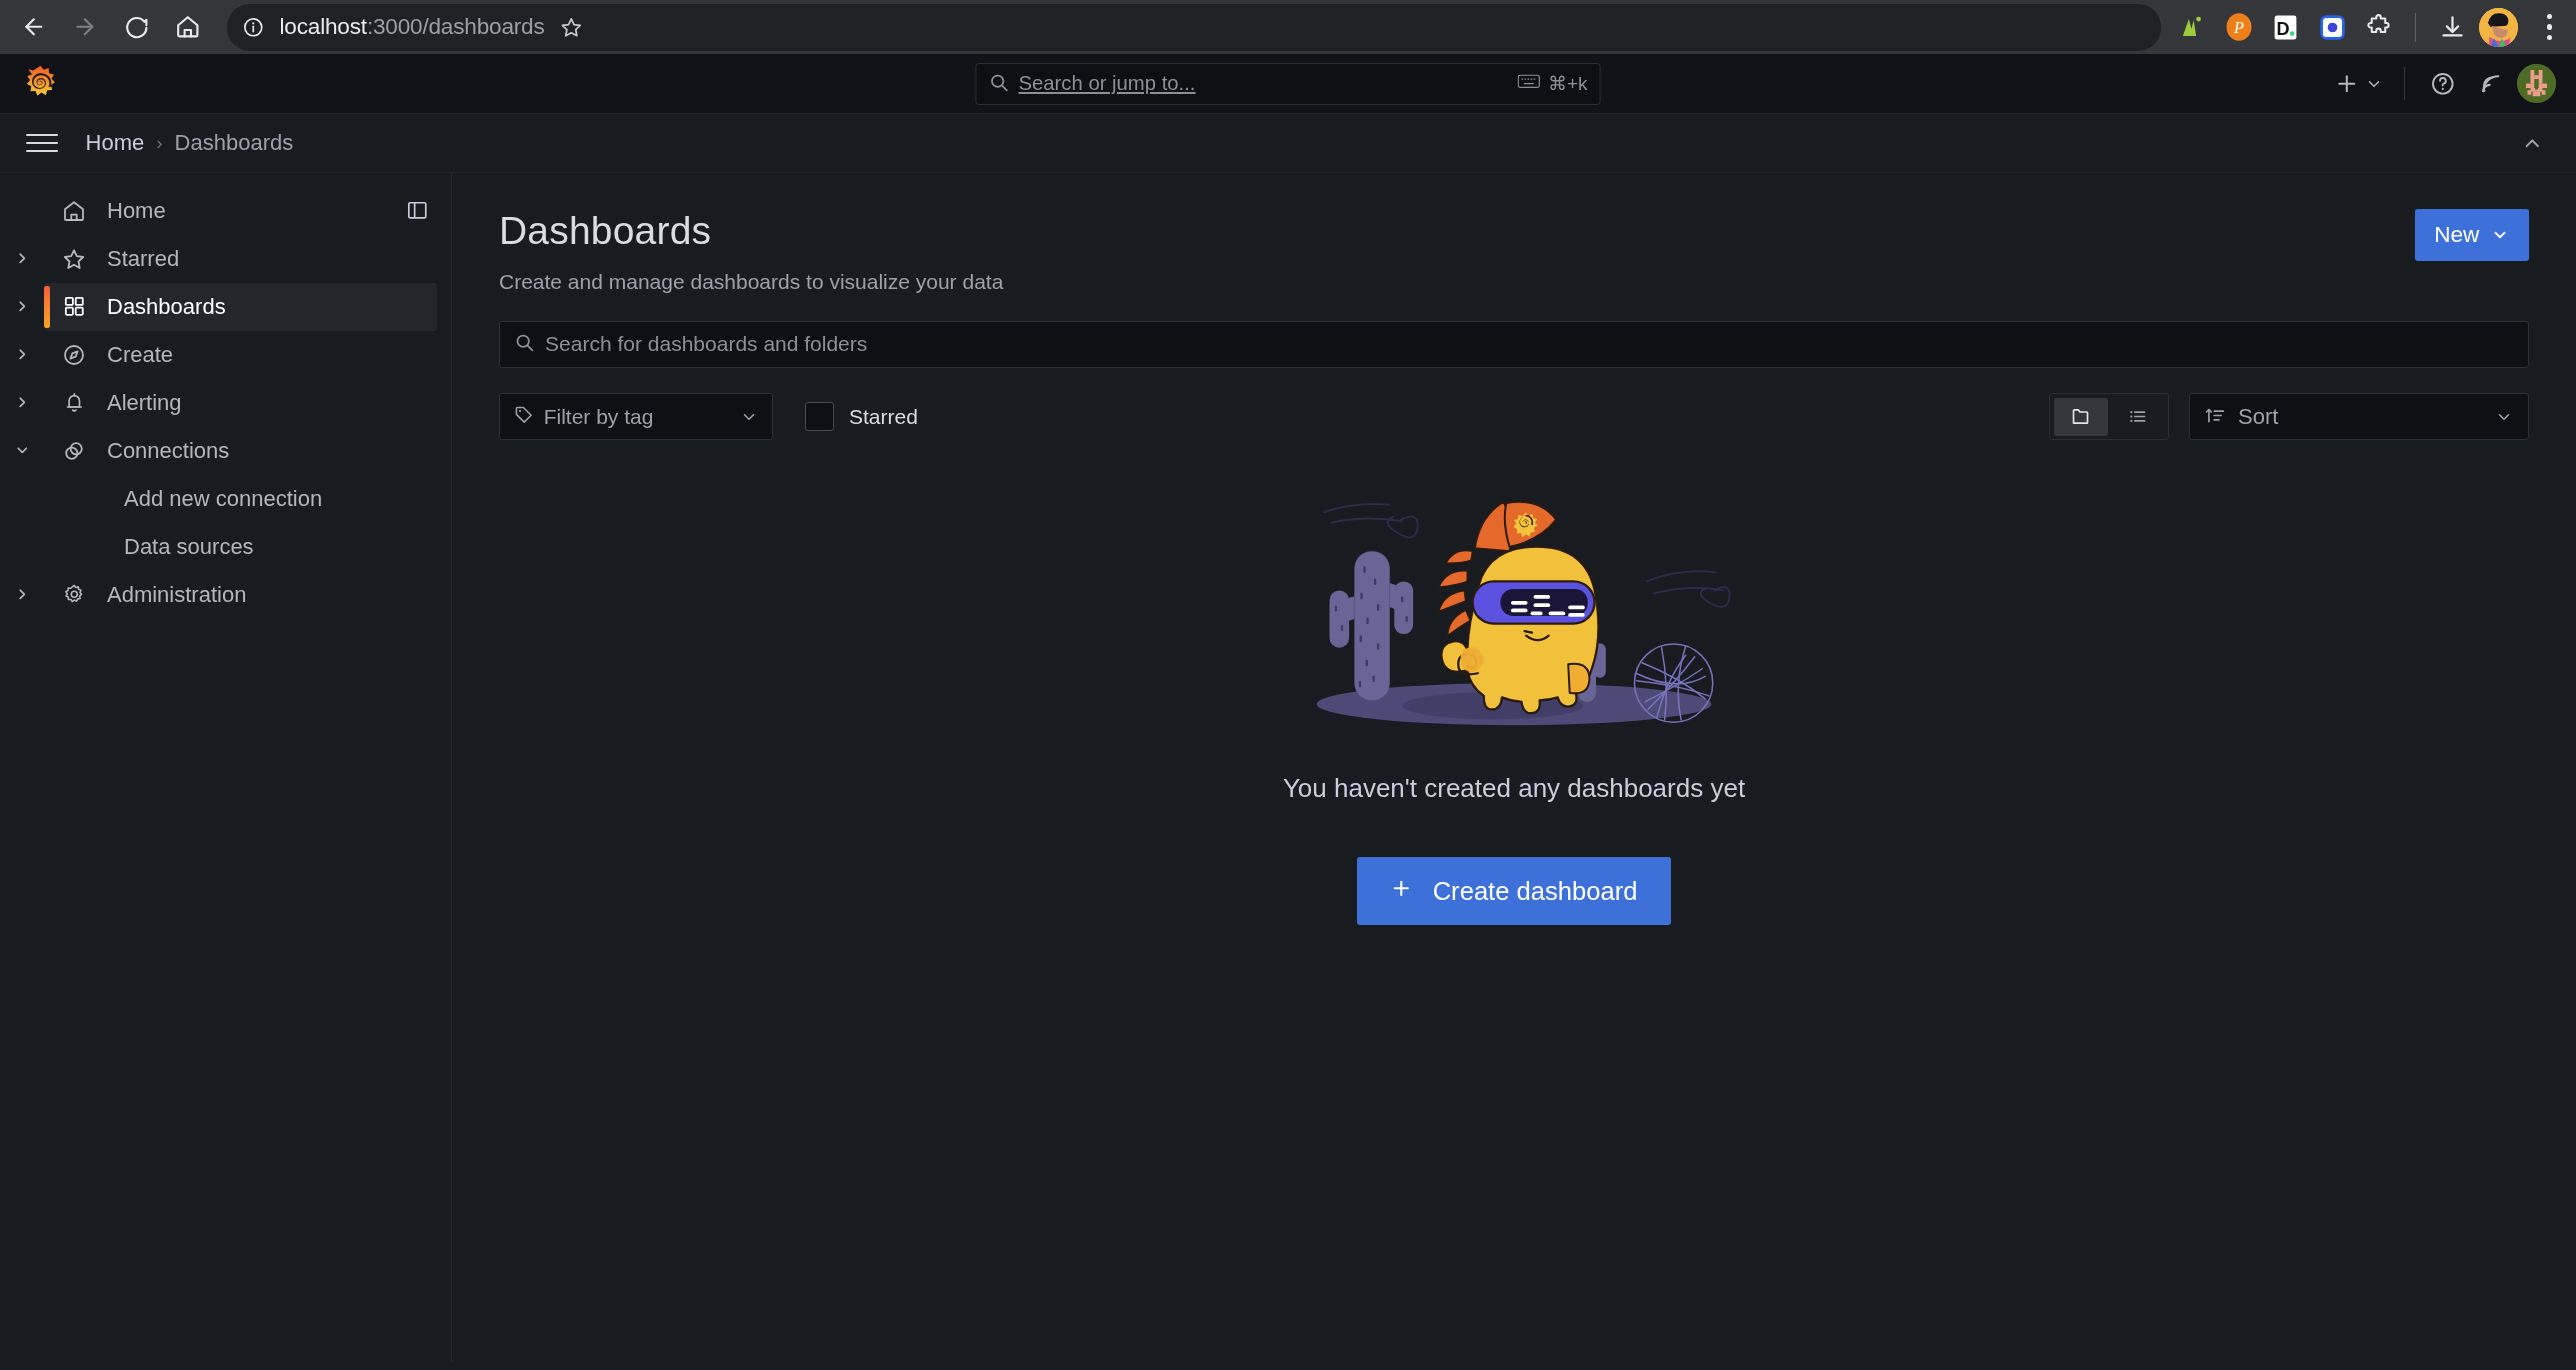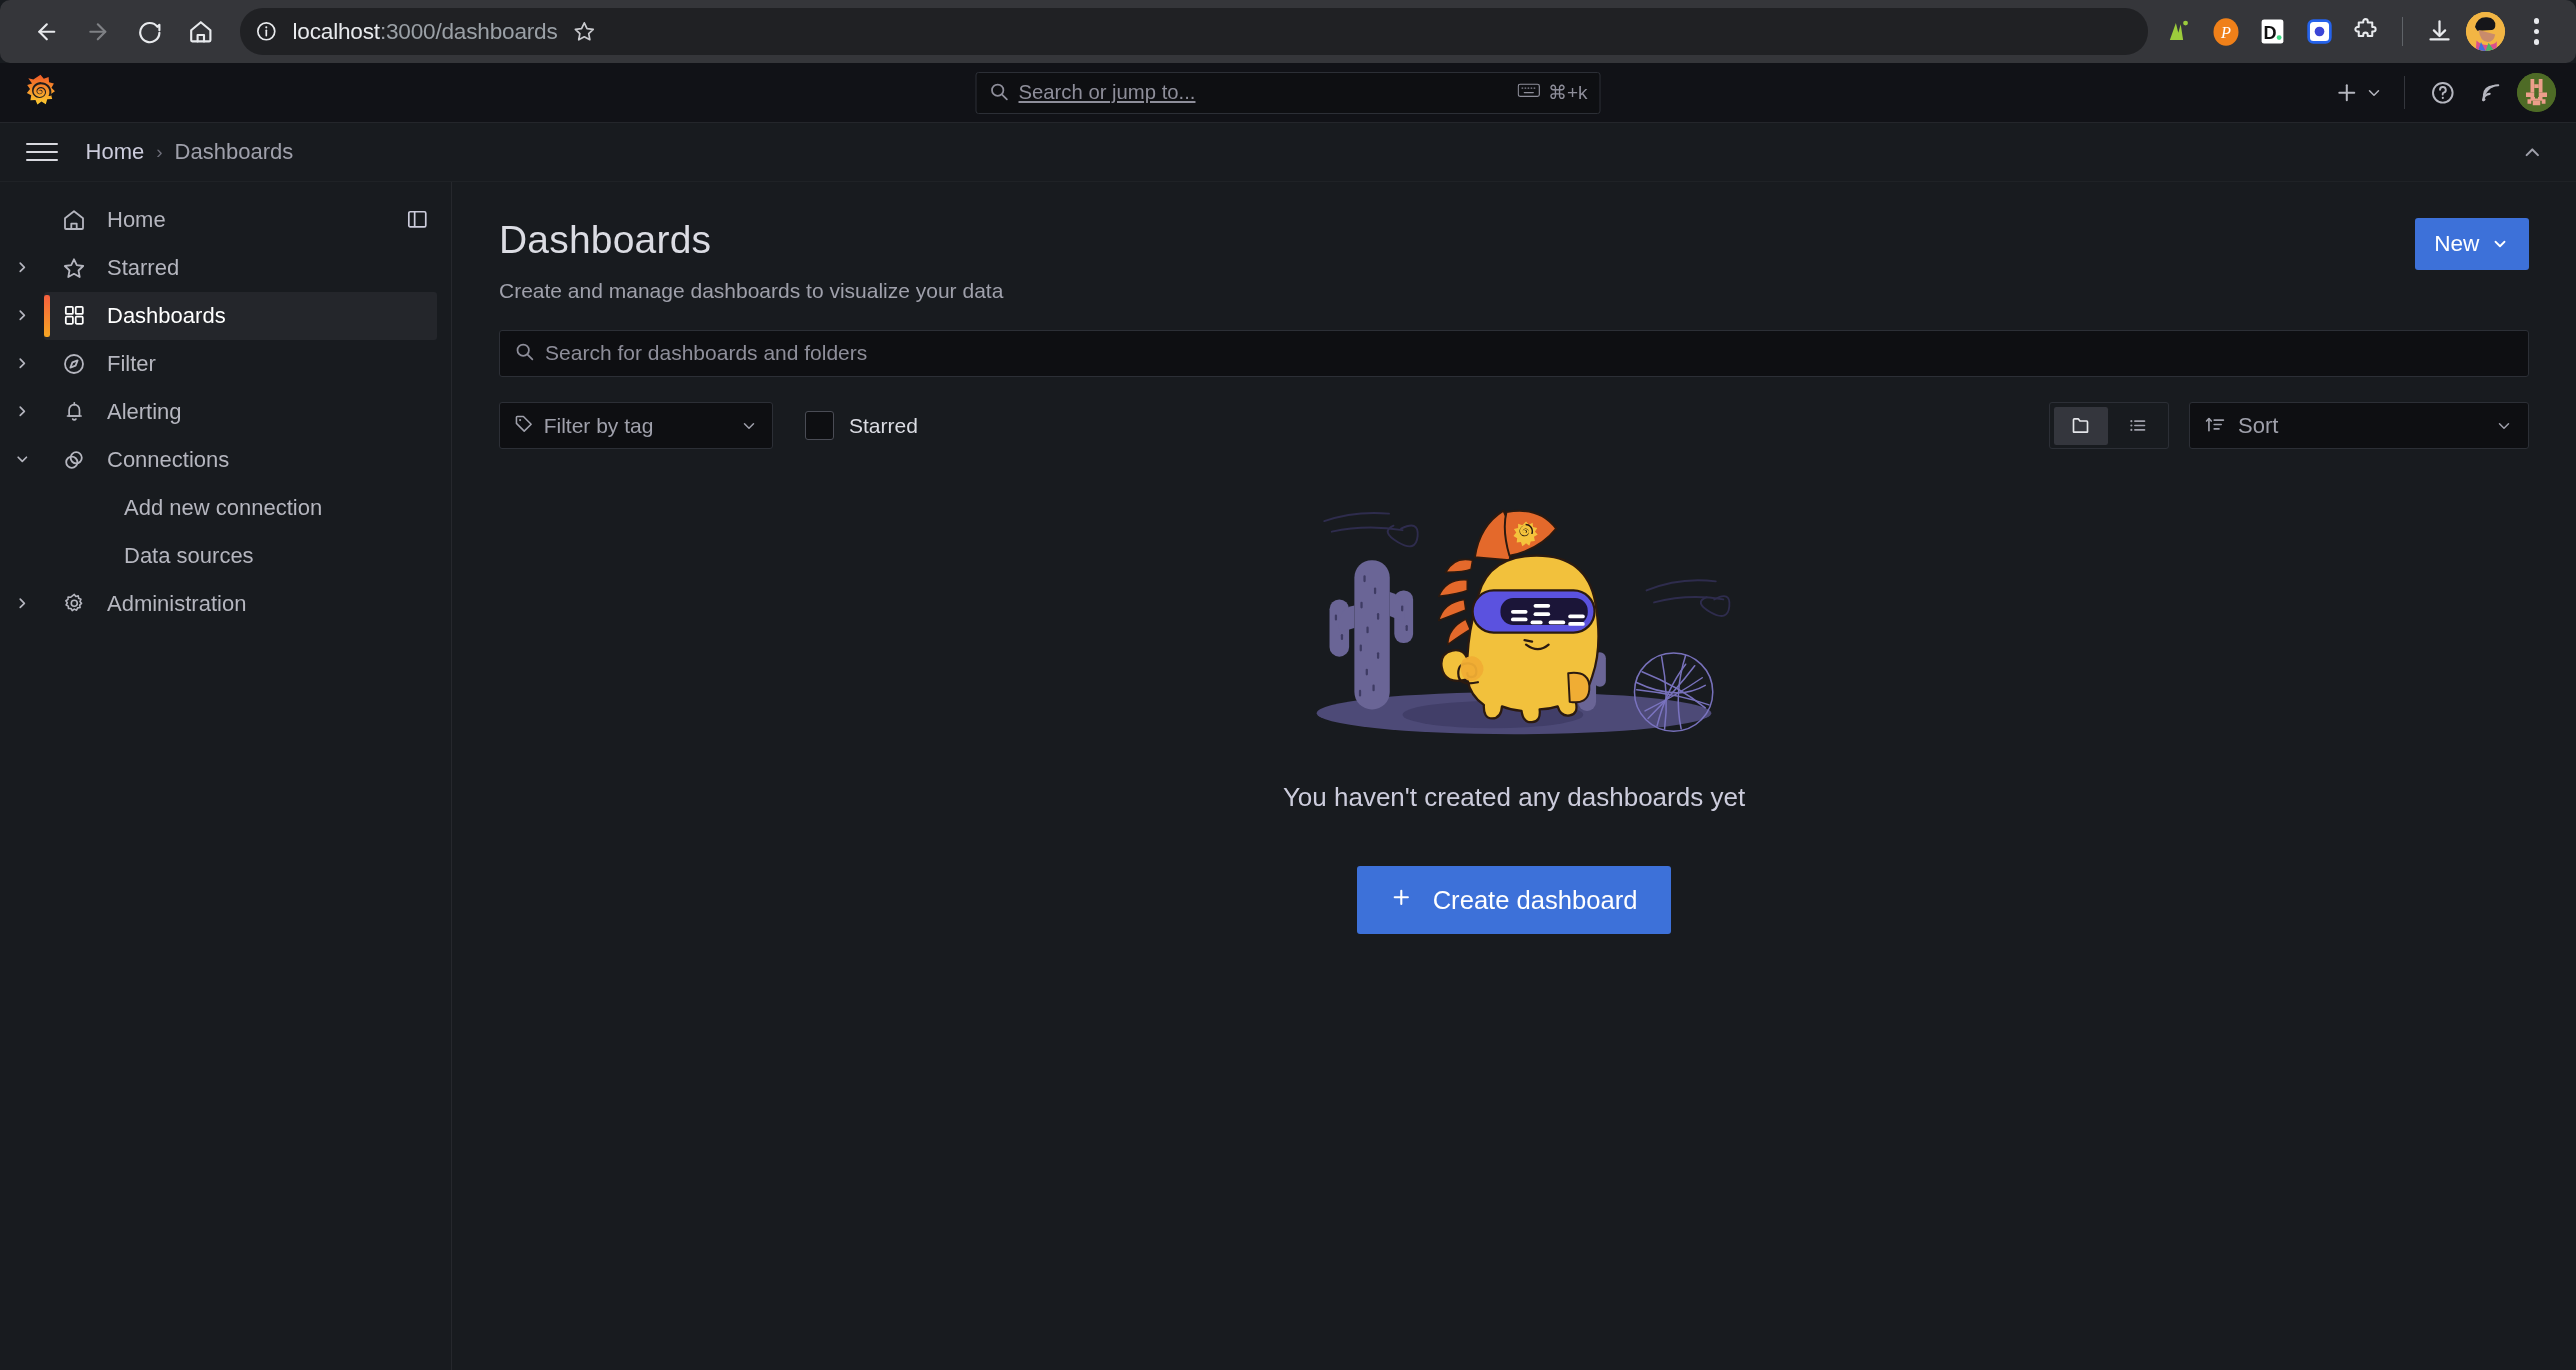--- a/index.html
+++ b/index.html
@@ -6,28 +6,27 @@
   html,body { width:2576px; height:1371px; overflow:hidden; }
   body {
     background:#181b1f;
     font-family:"Liberation Sans", sans-serif;
     color:#ccccdc;
     -webkit-font-smoothing:antialiased;
   }
 
   
   #browser-chrome {
-    height:63px;
+    height:54px;
     background:#35363a;
     display:flex;
     align-items:center;
-    padding:0 23px;
+    padding:0 10px;
     gap:4.5px;
     position:relative;
-    border-radius:10px;
   }
   .nav-btn {
     width:47px; height:47px;
     border-radius:50%;
     display:flex; align-items:center; justify-content:center;
     flex:0 0 auto;
   }
   .nav-btn svg { display:block; }
   #url-bar {
     flex:1 1 auto;
@@ -511,21 +510,21 @@
             <polyline points="9 6 15 12 9 18"></polyline>
           </svg>
       </div>
       <div class="nav-link">
         <span class="nav-icon">
           <svg width="24" height="24" viewBox="0 0 24 24" fill="none" stroke="#b5b6bf" stroke-width="1.8" stroke-linejoin="round">
               <circle cx="12" cy="12" r="9"></circle>
               <polygon points="15.6 8.4 13.6 13.6 8.4 15.6 10.4 10.4"></polygon>
             </svg>
         </span>
-        <span class="nav-label">Filter</span>
+        <span class="nav-label">Create</span>
       </div>
     </div>
 
     <div class="nav-row">
       <div class="expander">
         <svg width="16.6" height="16.6" viewBox="0 0 24 24" fill="none" stroke="#b5b6bf" stroke-width="2.4" stroke-linecap="round" stroke-linejoin="round">
             <polyline points="9 6 15 12 9 18"></polyline>
           </svg>
       </div>
       <div class="nav-link">

